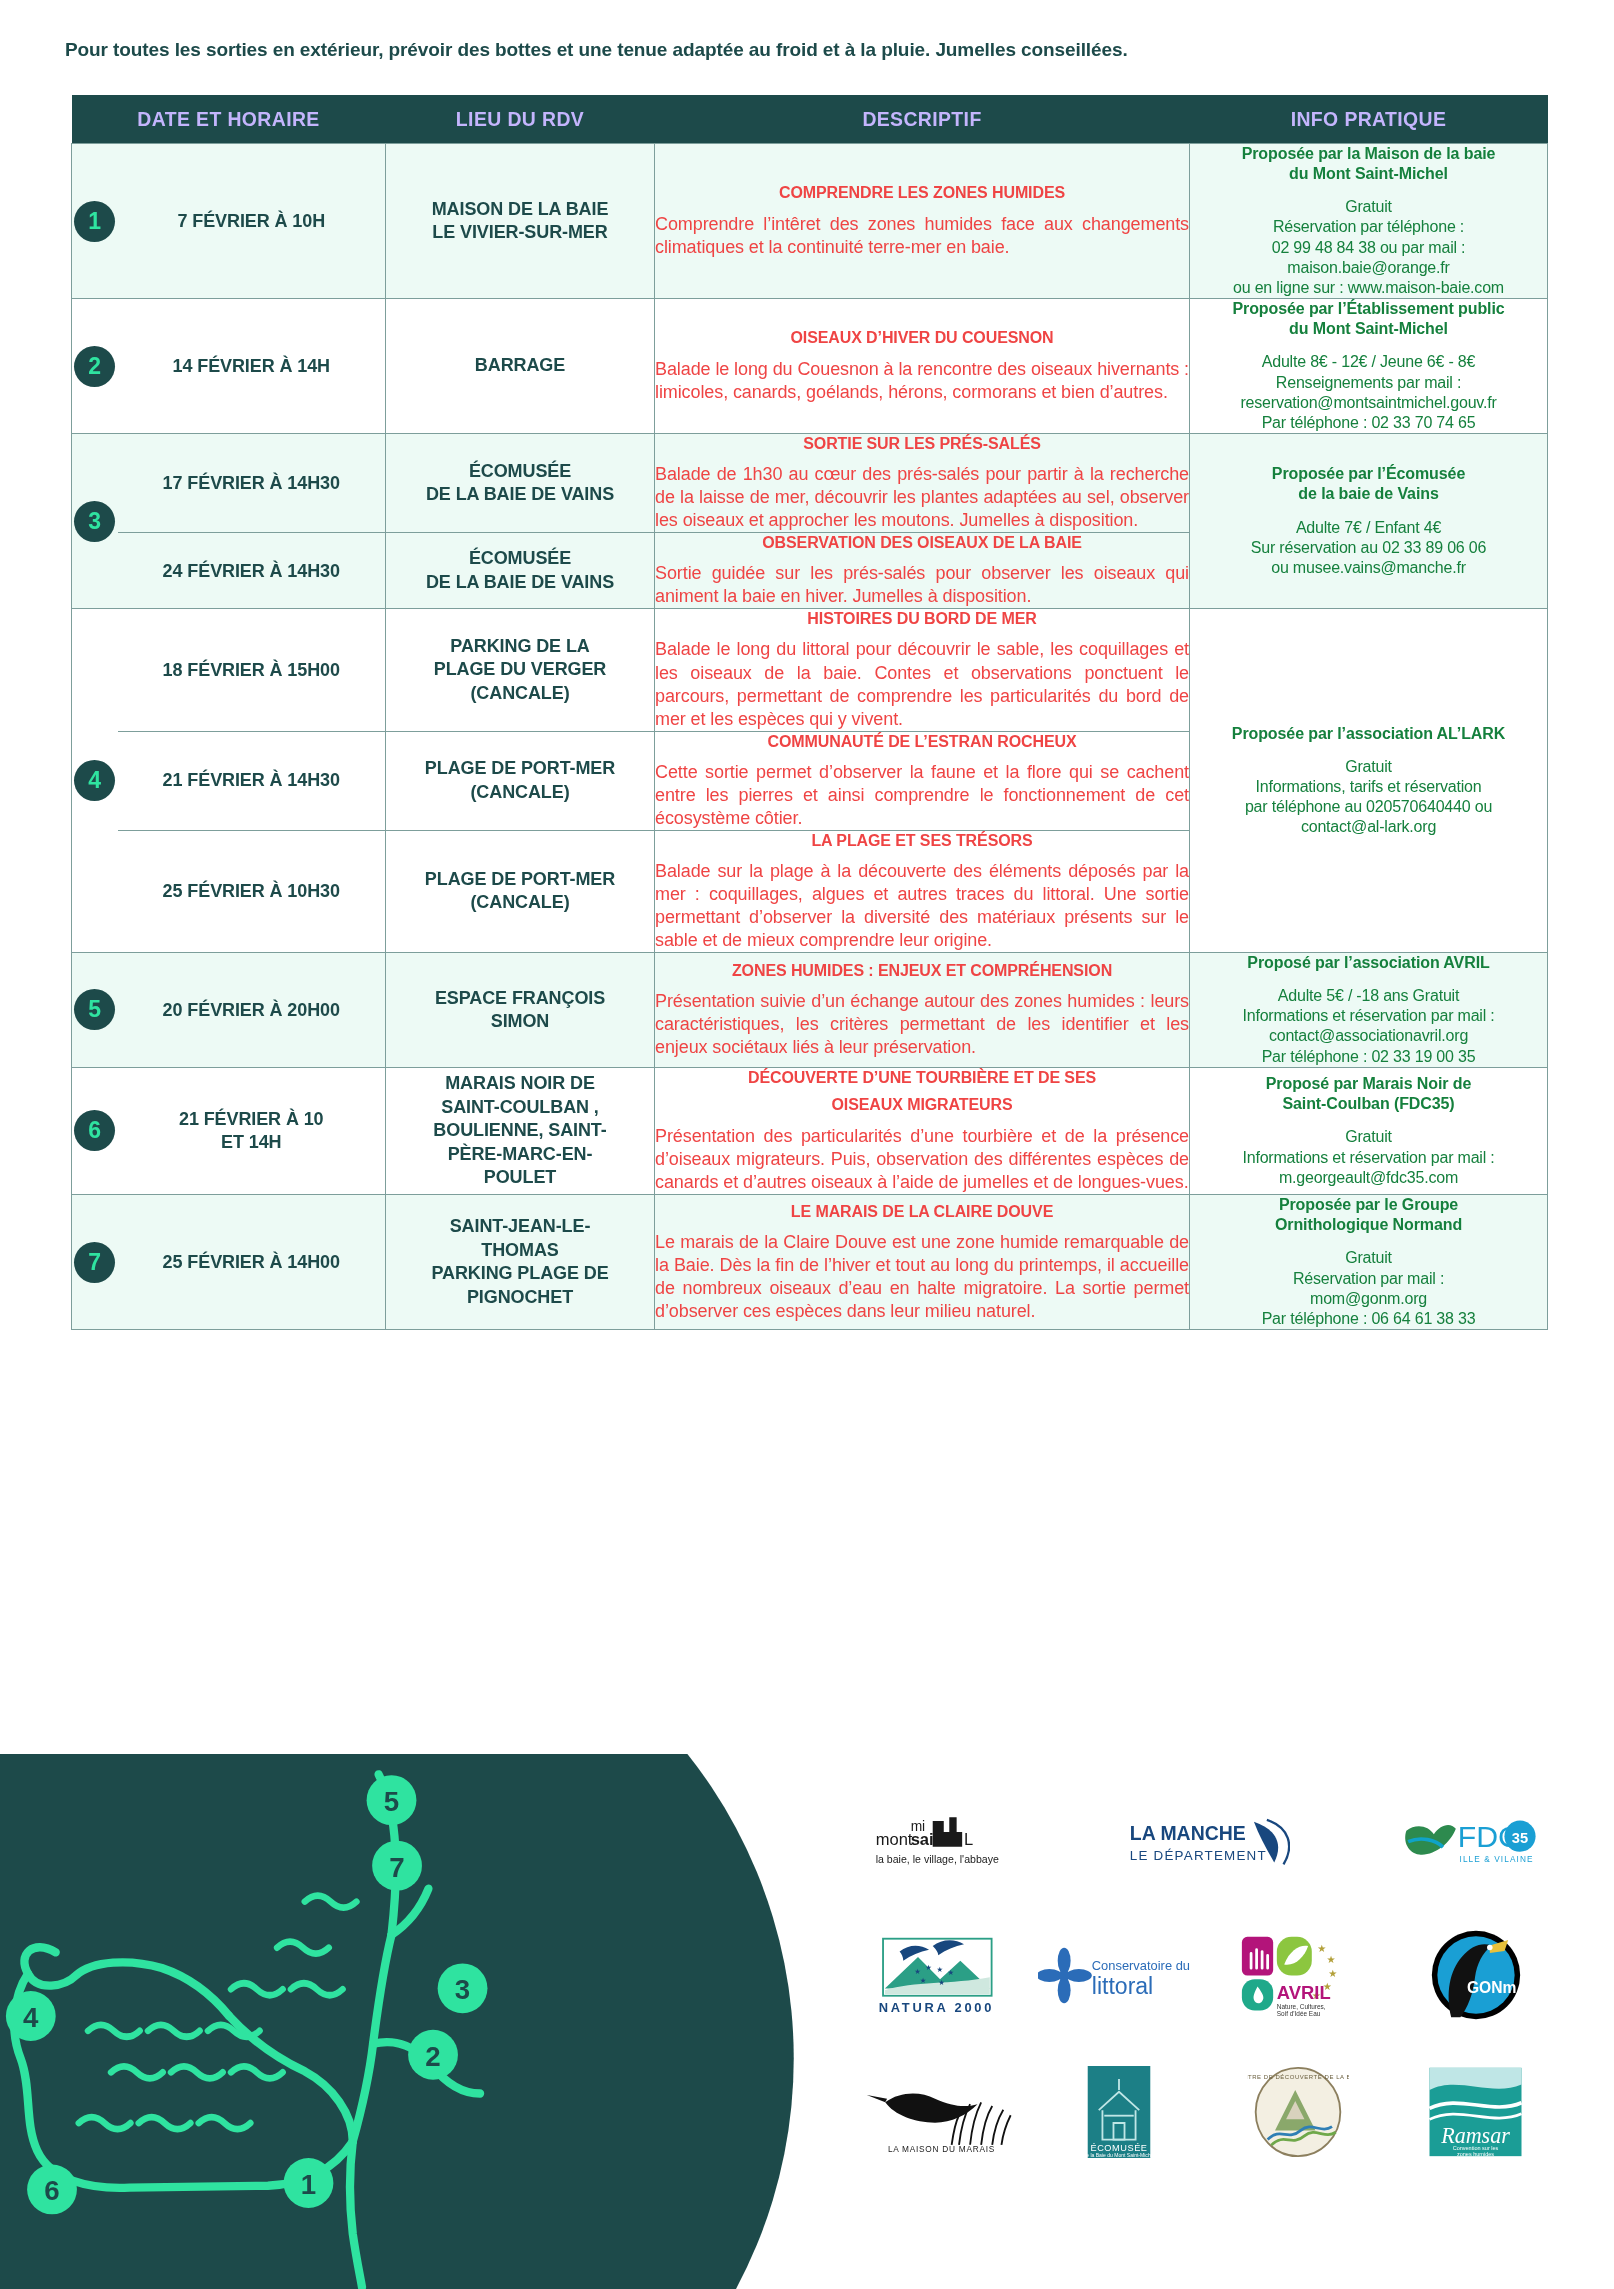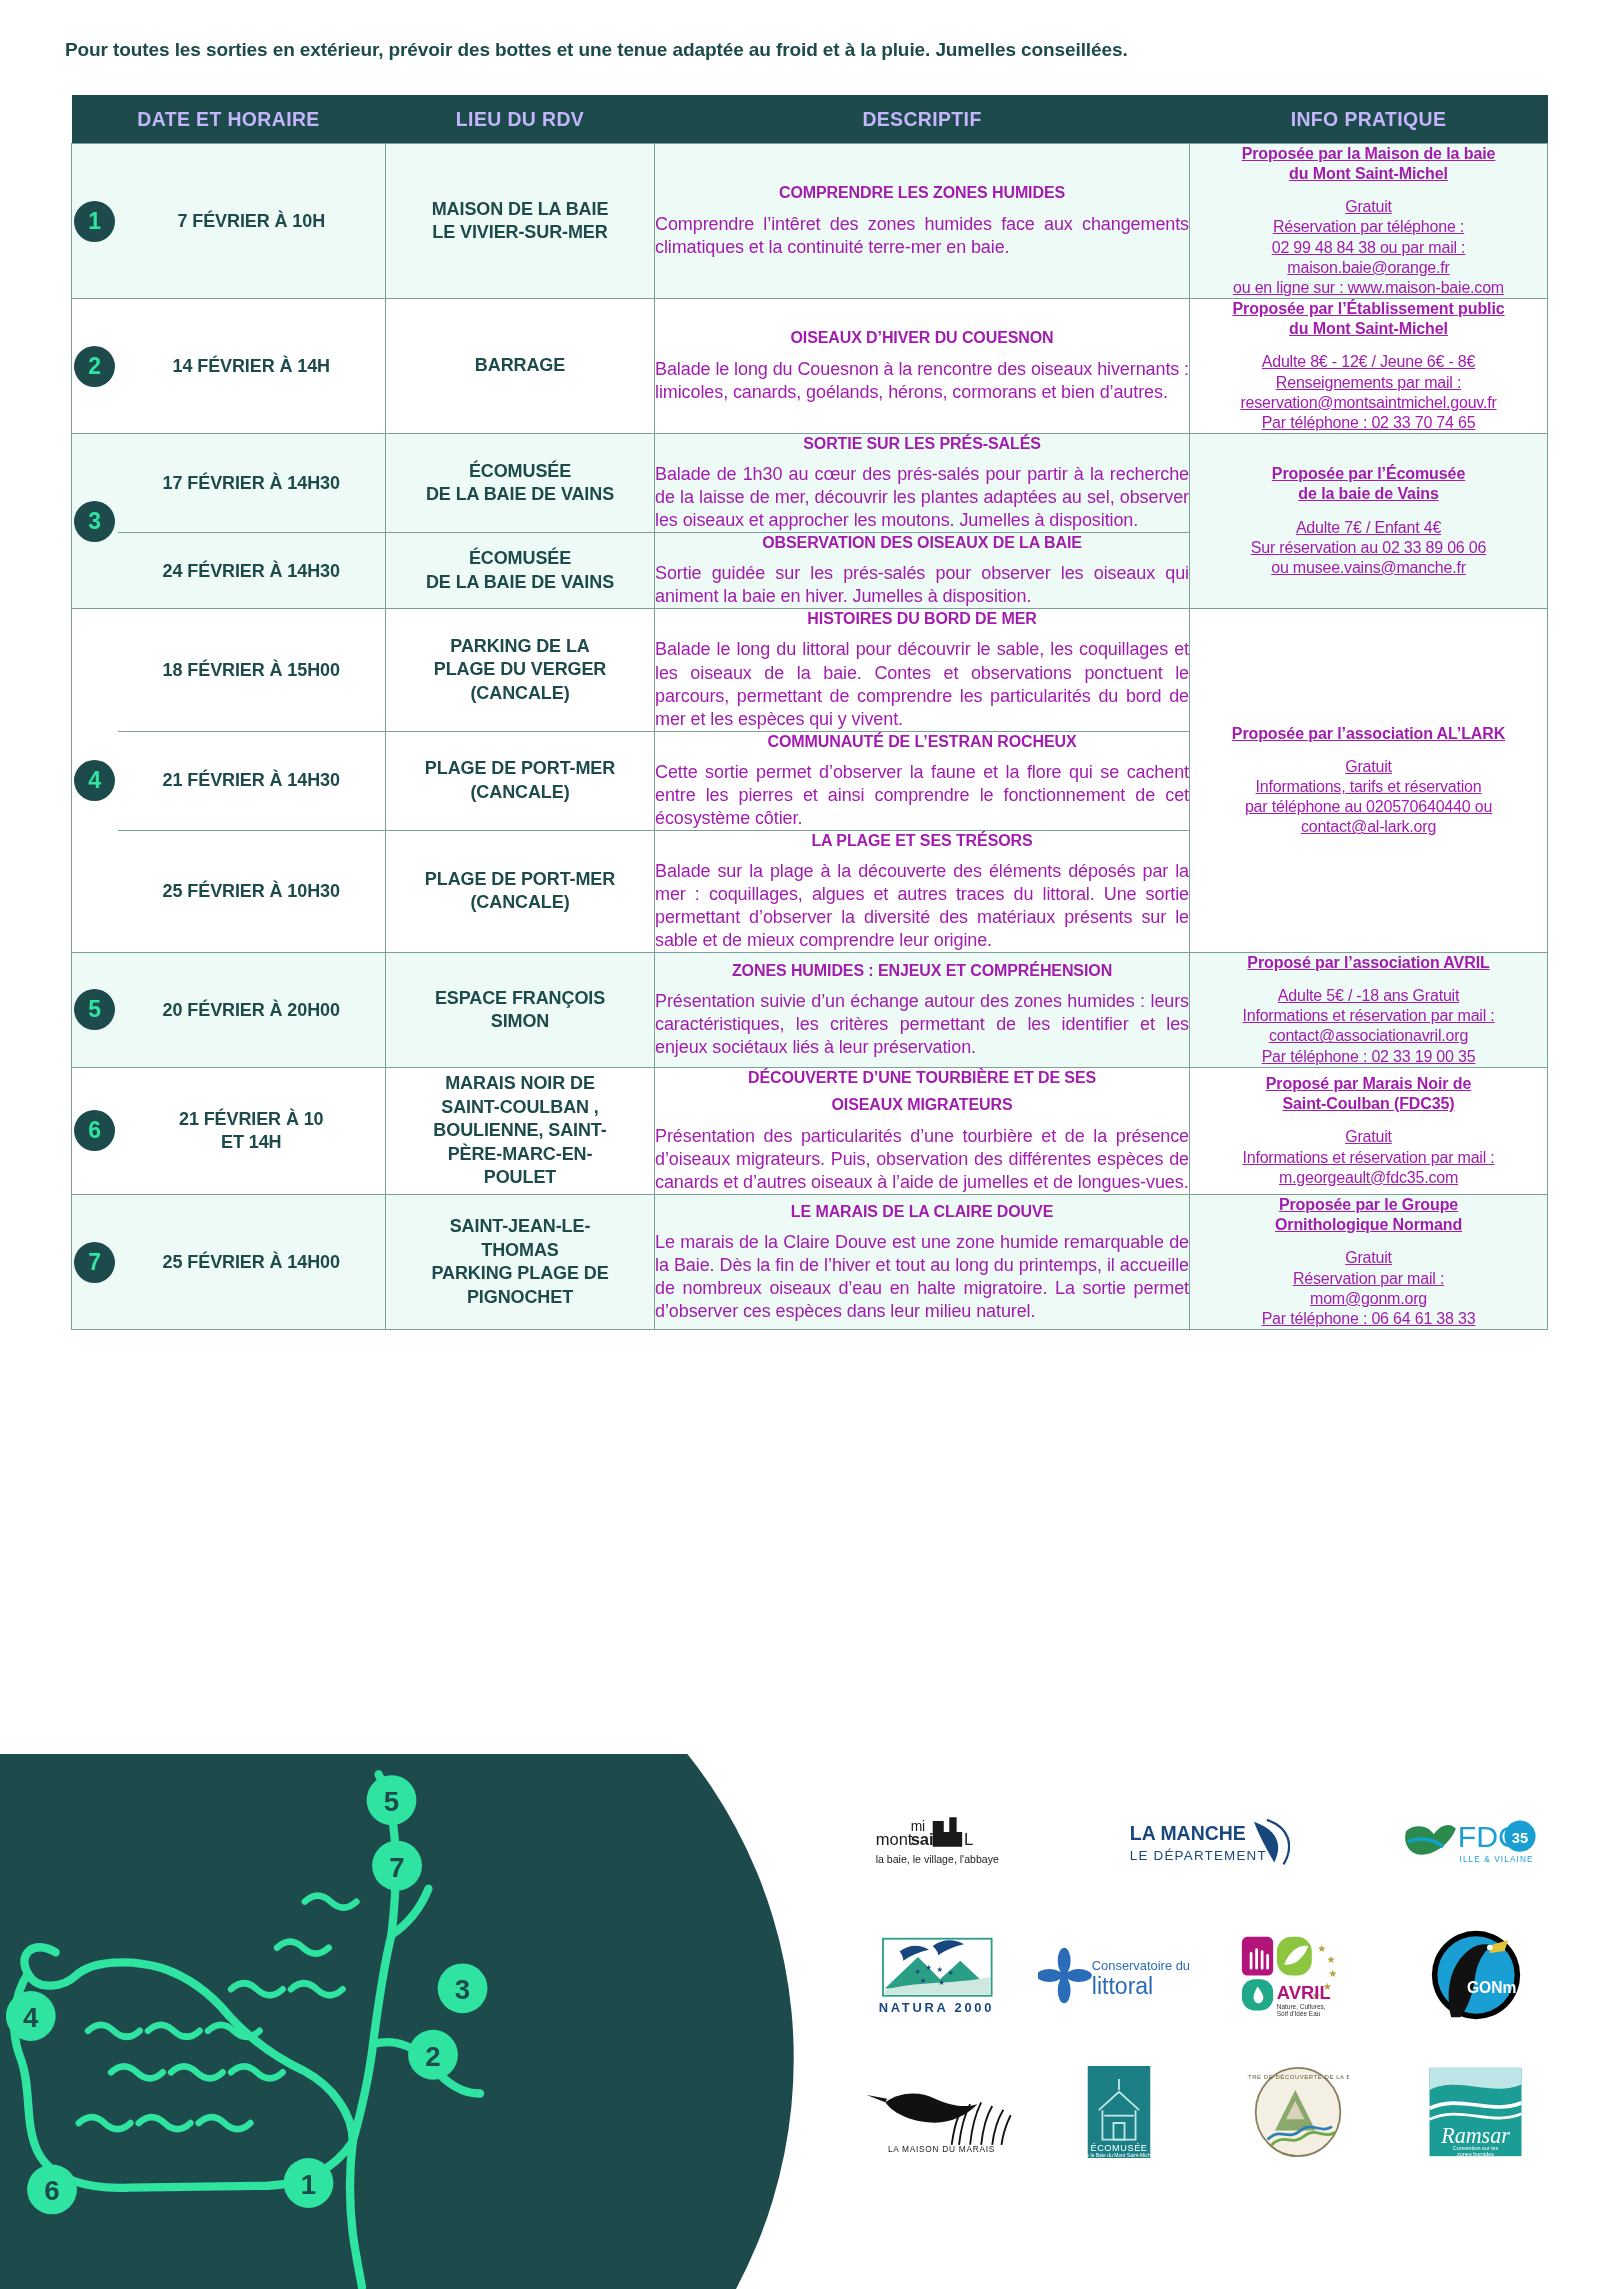--- a/index.html
+++ b/index.html
@@ -97,43 +97,42 @@
     text-align: center;
     font-size: 18px;
     font-weight: bold;
     color: #1d4a4a;
     letter-spacing: -0.1px;
     padding: 9.2px 13px;
     line-height: 1.3;
   }
   .cell-desc {
     padding: 13px 14.8px 14.8px 14.8px;
-    color: #a21caf;
+    color: #ef4444;
   }
   .desc-title {
     display: block;
     text-align: center;
     font-size: 16px;
     font-weight: bold;
     letter-spacing: -0.1px;
     margin-bottom: 8.3px;
     line-height: 1.3;
   }
   .desc-body {
     display: block;
     font-size: 18px;
     line-height: 1.28;
     text-align: justify;
     letter-spacing: -0.1px;
   }
   .cell-info {
     padding: 11px 9.2px;
-    color: #a21caf;
+    color: #15803d;
     text-align: center;
-    text-decoration: underline;
   }
   .info-title {
     display: block;
     font-size: 16px;
     font-weight: bold;
     line-height: 1.26;
     letter-spacing: -0.1px;
   }
   .info-body {
     display: block;

